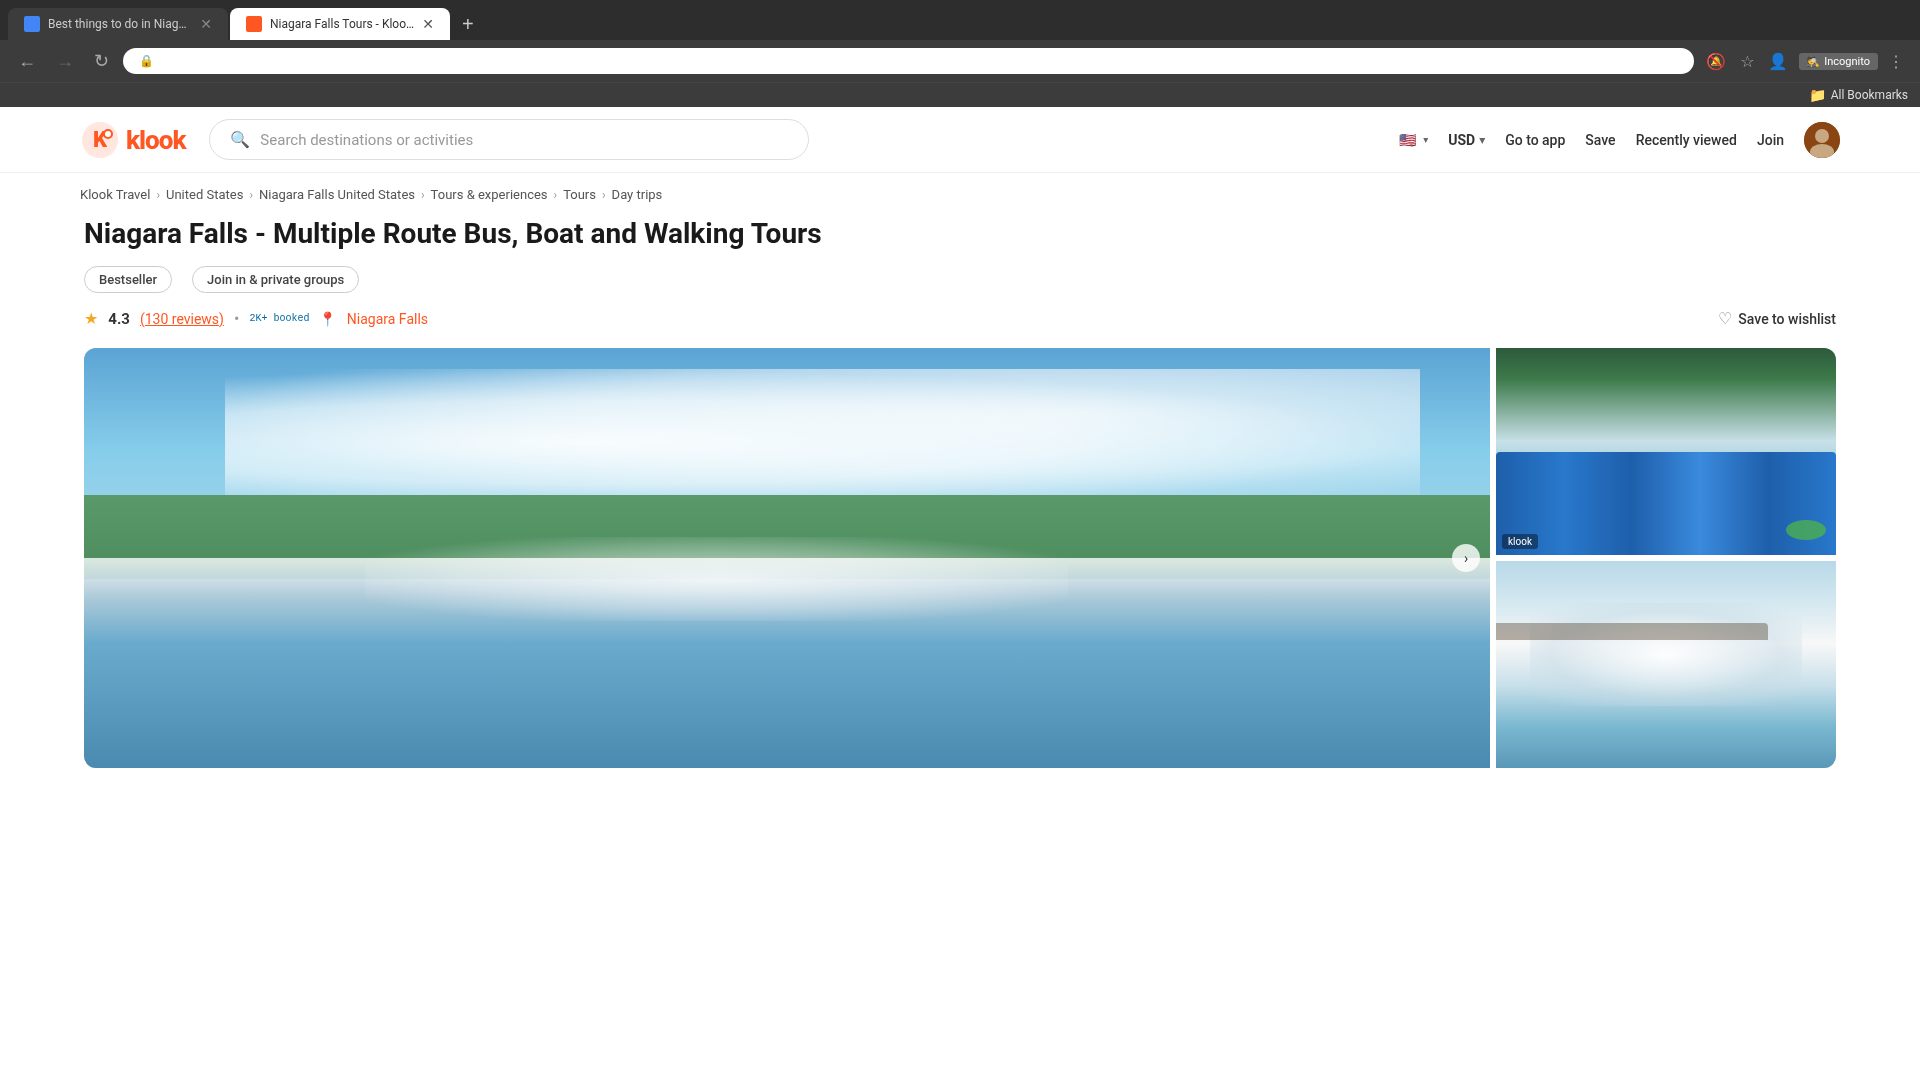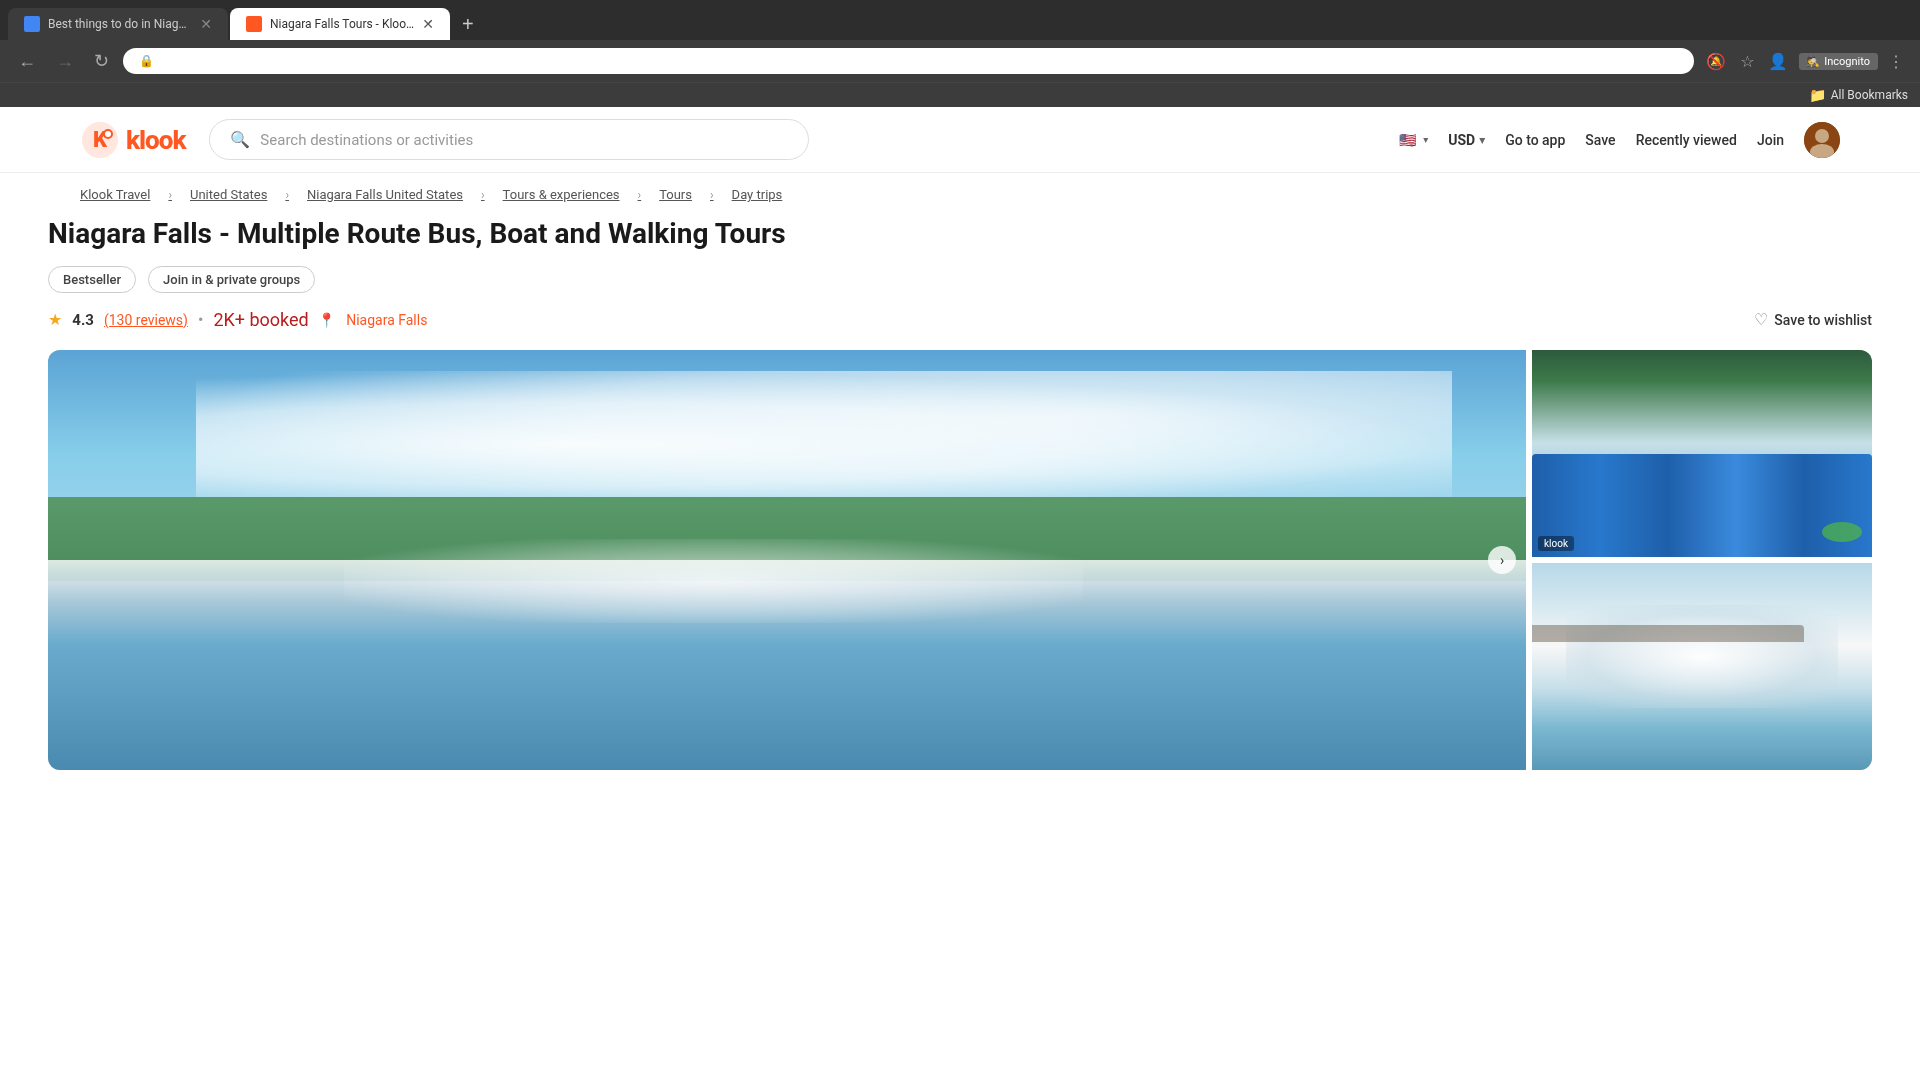--- a/index.html
+++ b/index.html
@@ -31,39 +31,39 @@
     .search-bar .search-icon { color: #888; font-size: 16px; }
     .search-input-text { color: #999; font-size: 15px; }
     .header-actions { margin-left: auto; display: flex; align-items: center; gap: 20px; }
     .lang-selector { display: flex; align-items: center; gap: 6px; cursor: pointer; font-size: 14px; }
     .currency-selector { display: flex; align-items: center; gap: 4px; cursor: pointer; font-size: 14px; }
     .header-link { font-size: 14px; color: #333; cursor: pointer; font-weight: 500; text-align: center; }
     .cart-link { font-size: 14px; color: #333; cursor: pointer; font-weight: 500; }
     .user-avatar { width: 36px; height: 36px; border-radius: 50%; background: #8b4513; cursor: pointer; overflow: hidden; display: flex; align-items: center; justify-content: center; }
 
     
-    .breadcrumb { padding: 14px 80px; display: flex; align-items: center; gap: 18px; font-size: 13px; color: #555; text-decoration: underline; }
+    .breadcrumb { padding: 14px 80px; display: flex; align-items: center; gap: 6px; font-size: 13px; color: #555; }
     .breadcrumb a { color: #555; text-decoration: none; }
     .breadcrumb-sep { color: #999; font-size: 12px; }
     .breadcrumb-current { color: #555; }
 
     
-    .main-content { padding: 0 48px 40px; }
+    .main-content { padding: 0 84px 40px; }
 
     .page-title { font-size: 28px; font-weight: 700; color: #1a1a1a; margin-bottom: 14px; line-height: 1.3; }
 
-    .tags-row { display: flex; gap: 12px; margin-bottom: 16px; }
+    .tags-row { display: flex; gap: 20px; margin-bottom: 16px; }
     .tag { border: 1.5px solid #ccc; border-radius: 20px; padding: 5px 14px; font-size: 13px; color: #444; font-weight: 500; }
 
     .meta-row { display: flex; align-items: center; gap: 10px; margin-bottom: 20px; }
     .rating-star { color: #f5a623; font-size: 16px; }
     .rating-score { font-weight: 700; font-size: 15px; color: #333; }
     .rating-reviews { color: #ff5722; font-size: 14px; text-decoration: underline; cursor: pointer; }
     .meta-dot { color: #999; }
-    .bookings { font-size: 18px; color: #b91c1c; }
+    .bookings { font-size: 10px; color: #0369a1; font-family: Liberation Mono, monospace; }
     .location-pin { color: #888; font-size: 14px; }
     .location-link { color: #ff5722; font-size: 14px; text-decoration: none; cursor: pointer; }
     .wishlist-btn { margin-left: auto; display: flex; align-items: center; gap: 6px; cursor: pointer; font-size: 14px; color: #333; font-weight: 500; }
     .heart-icon { color: #888; font-size: 16px; }
 
     
     .gallery { display: grid; grid-template-columns: 1fr 340px; gap: 6px; height: 420px; border-radius: 12px; overflow: hidden; }
     .gallery-main { position: relative; background: #ccc; overflow: hidden; border-radius: 8px 0 0 8px; }
     .gallery-overlay { position: absolute; bottom: 0; left: 0; right: 0; padding: 20px 30px 30px; }
     .gallery-banner { background: #ff6b2b; clip-path: polygon(0 0, 95% 0, 100% 100%, 0 100%); padding: 14px 40px 14px 20px; display: inline-block; border-radius: 4px; }

